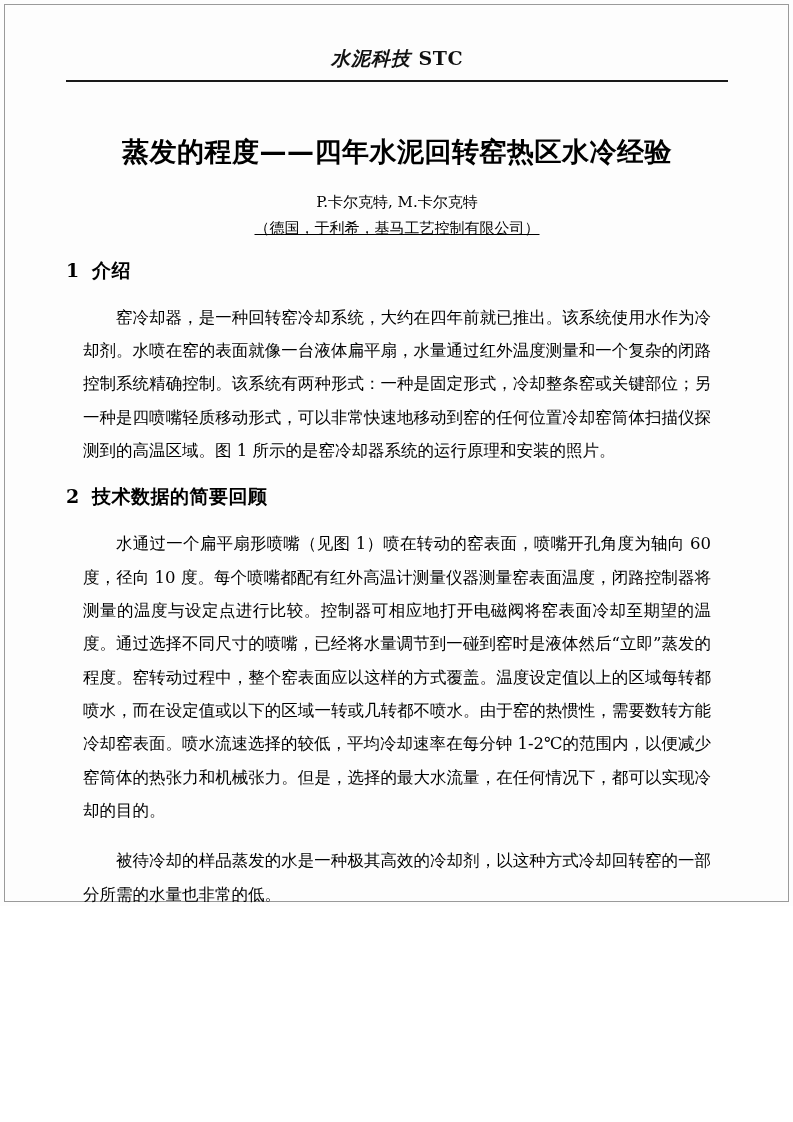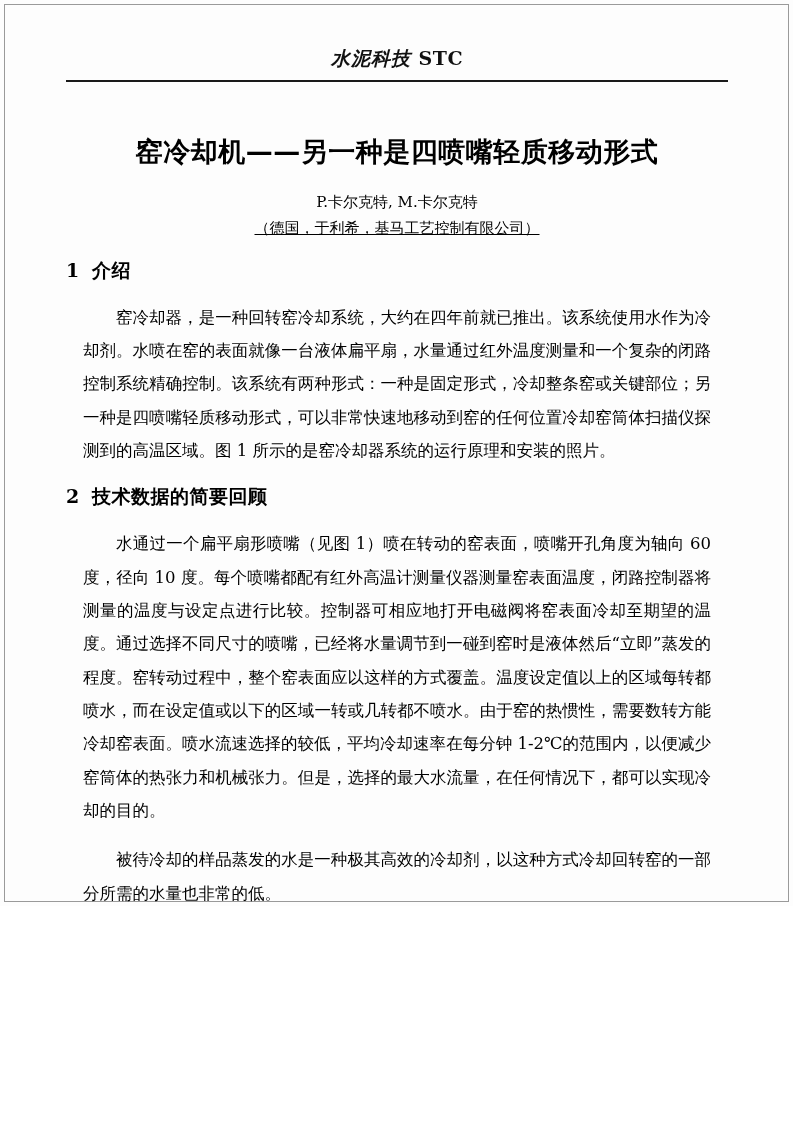--- a/index.html
+++ b/index.html
@@ -101,21 +101,20 @@
     margin: 17px;
     font-size: 16.5px;
     line-height: 2.02;
     text-align: justify;
     text-justify: inter-ideograph;
     text-indent: 2em;
     color: #000;
   }
   p.body + p.body {
     margin-top: 0px;
-    font-family: Liberation Mono, monospace;
   }
   
   .footer-rule {
     position: absolute;
     left: 66px;
     right: 66px;
     top: 1036px;
     border-bottom: 2px solid #1a1a1a;
   }
   .footer {
@@ -146,21 +145,21 @@
   <div class="page-border"></div>
 
   <div class="content">
 
     <div class="header">
       <span>水泥科技</span>
       <span class="head-en">STC</span>
     </div>
     <div class="header-rule"></div>
 
-    <h1 class="title">窑冷却机——另一种是四喷嘴轻质移动形式</h1>
+    <h1 class="title">蒸发的程度——四年水泥回转窑热区水冷经验</h1>
 
     <div class="authors">P.卡尔克特, M.卡尔克特</div>
     <div class="affiliation">（德国，于利希，基马工艺控制有限公司）</div>
 
     <div class="section-head">
       <span class="num">1</span><span>介绍</span>
     </div>
     <p class="body">窑冷却器，是一种回转窑冷却系统，大约在四年前就已推出。该系统使用水作为冷却剂。水喷在窑的表面就像一台液体扁平扇，水量通过红外温度测量和一个复杂的闭路控制系统精确控制。该系统有两种形式：一种是固定形式，冷却整条窑或关键部位；另一种是四喷嘴轻质移动形式，可以非常快速地移动到窑的任何位置冷却窑筒体扫描仪探测到的高温区域。图 1 所示的是窑冷却器系统的运行原理和安装的照片。</p>
 
     <div class="section-head tight">

